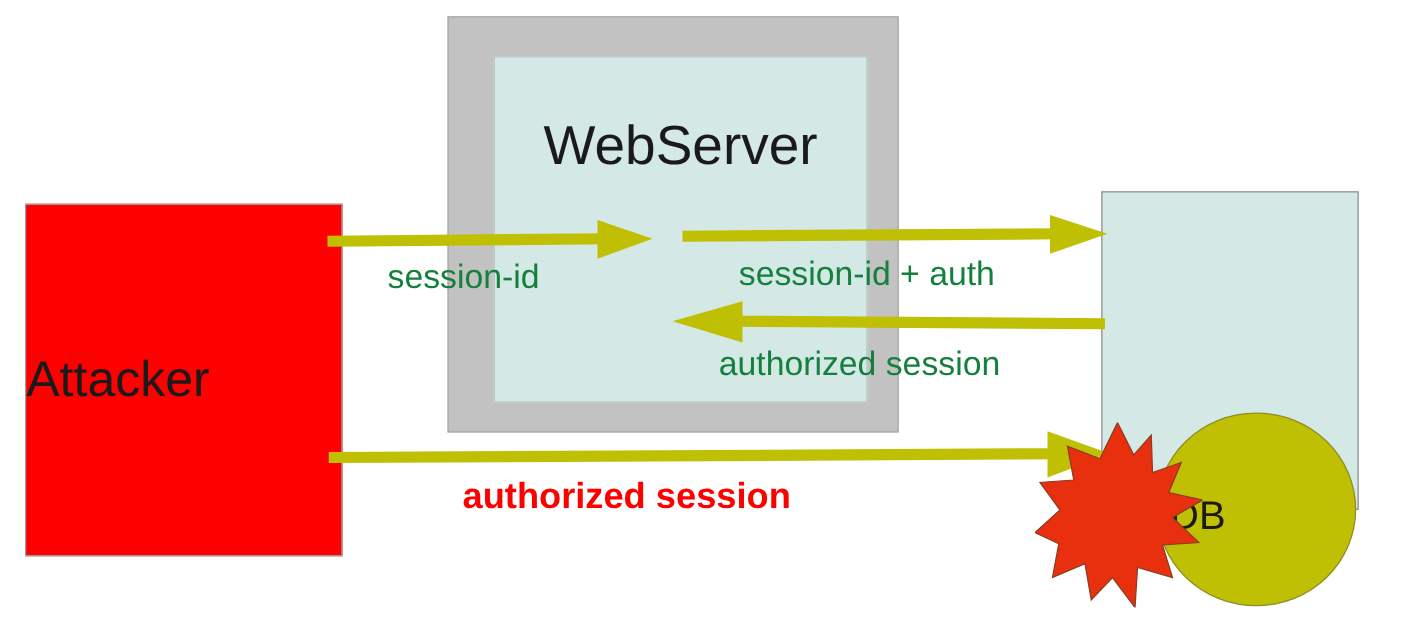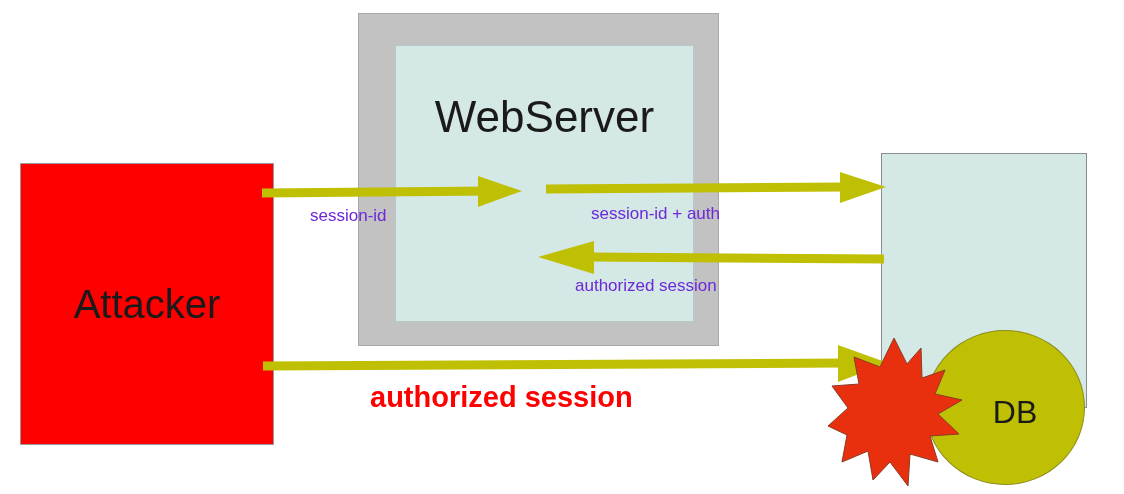--- a/index.html
+++ b/index.html
@@ -15,21 +15,20 @@
     width: 1124px;
     height: 494px;
     background: #ffffff;
     overflow: hidden;
   }
   .node {
     position: absolute;
     box-sizing: border-box;
     display: flex;
     align-items: center;
-    justify-content: center;
   }
 
   
   #attacker-node {
     left: 20px;
     top: 163px;
     width: 254px;
     height: 282px;
     background: #ff0000;
     border: 1px solid #9a9a9a;
@@ -126,22 +125,22 @@
     left: 0;
     top: 0;
     width: 1124px;
     height: 494px;
     z-index: 4;
   }
 
   
   .edge-label {
     position: absolute;
-    font-size: 17px;
-    color: #6d28d9;
+    font-size: 27px;
+    color: #15803d;
     white-space: nowrap;
     z-index: 7;
   }
   #label-session-id      { left: 310px; top: 206px; }
   #label-session-id-auth { left: 591px; top: 204px; }
   #label-auth-session    { left: 575px; top: 276px; }
   #label-attack-session  {
     left: 370px;
     top: 381px;
     font-size: 29px;

